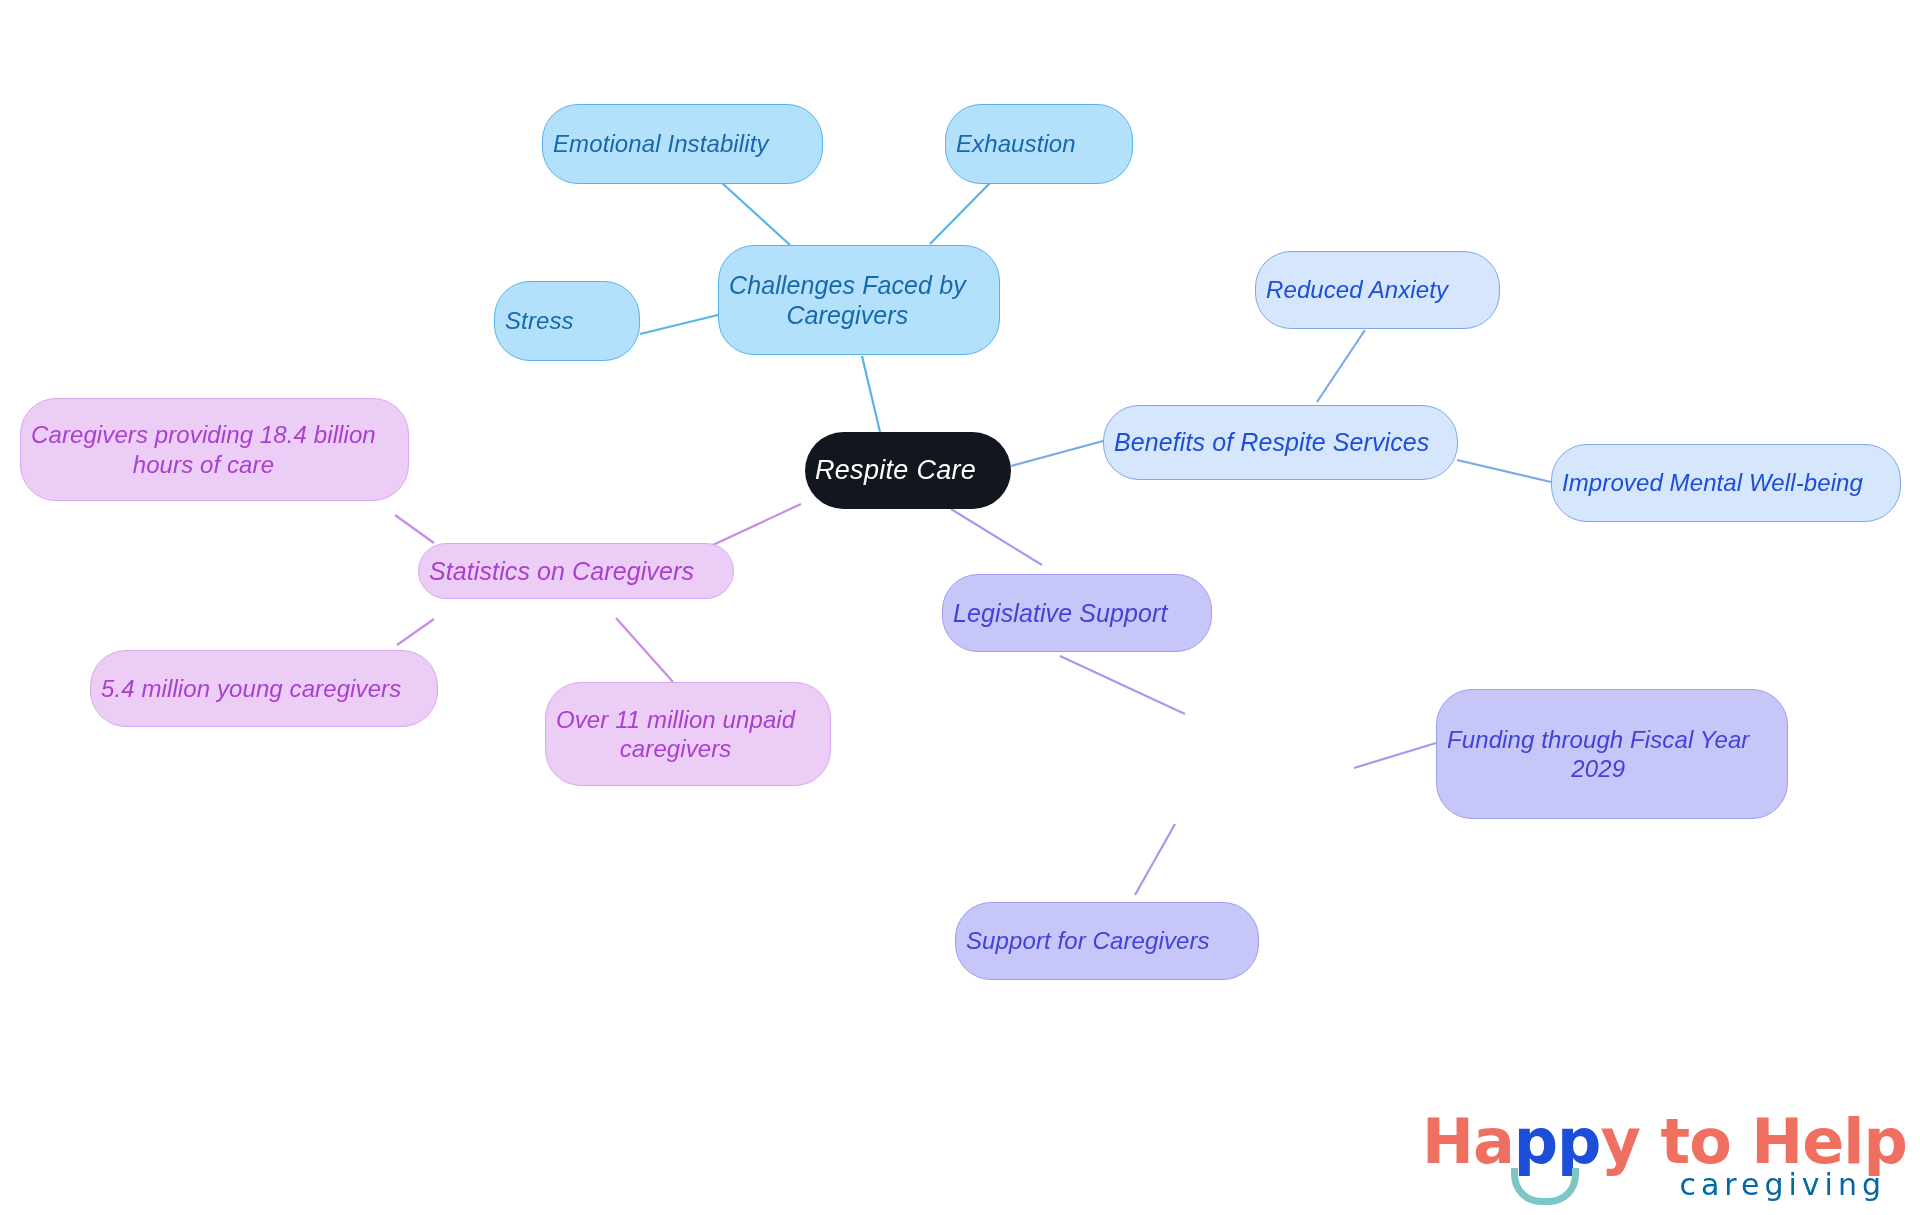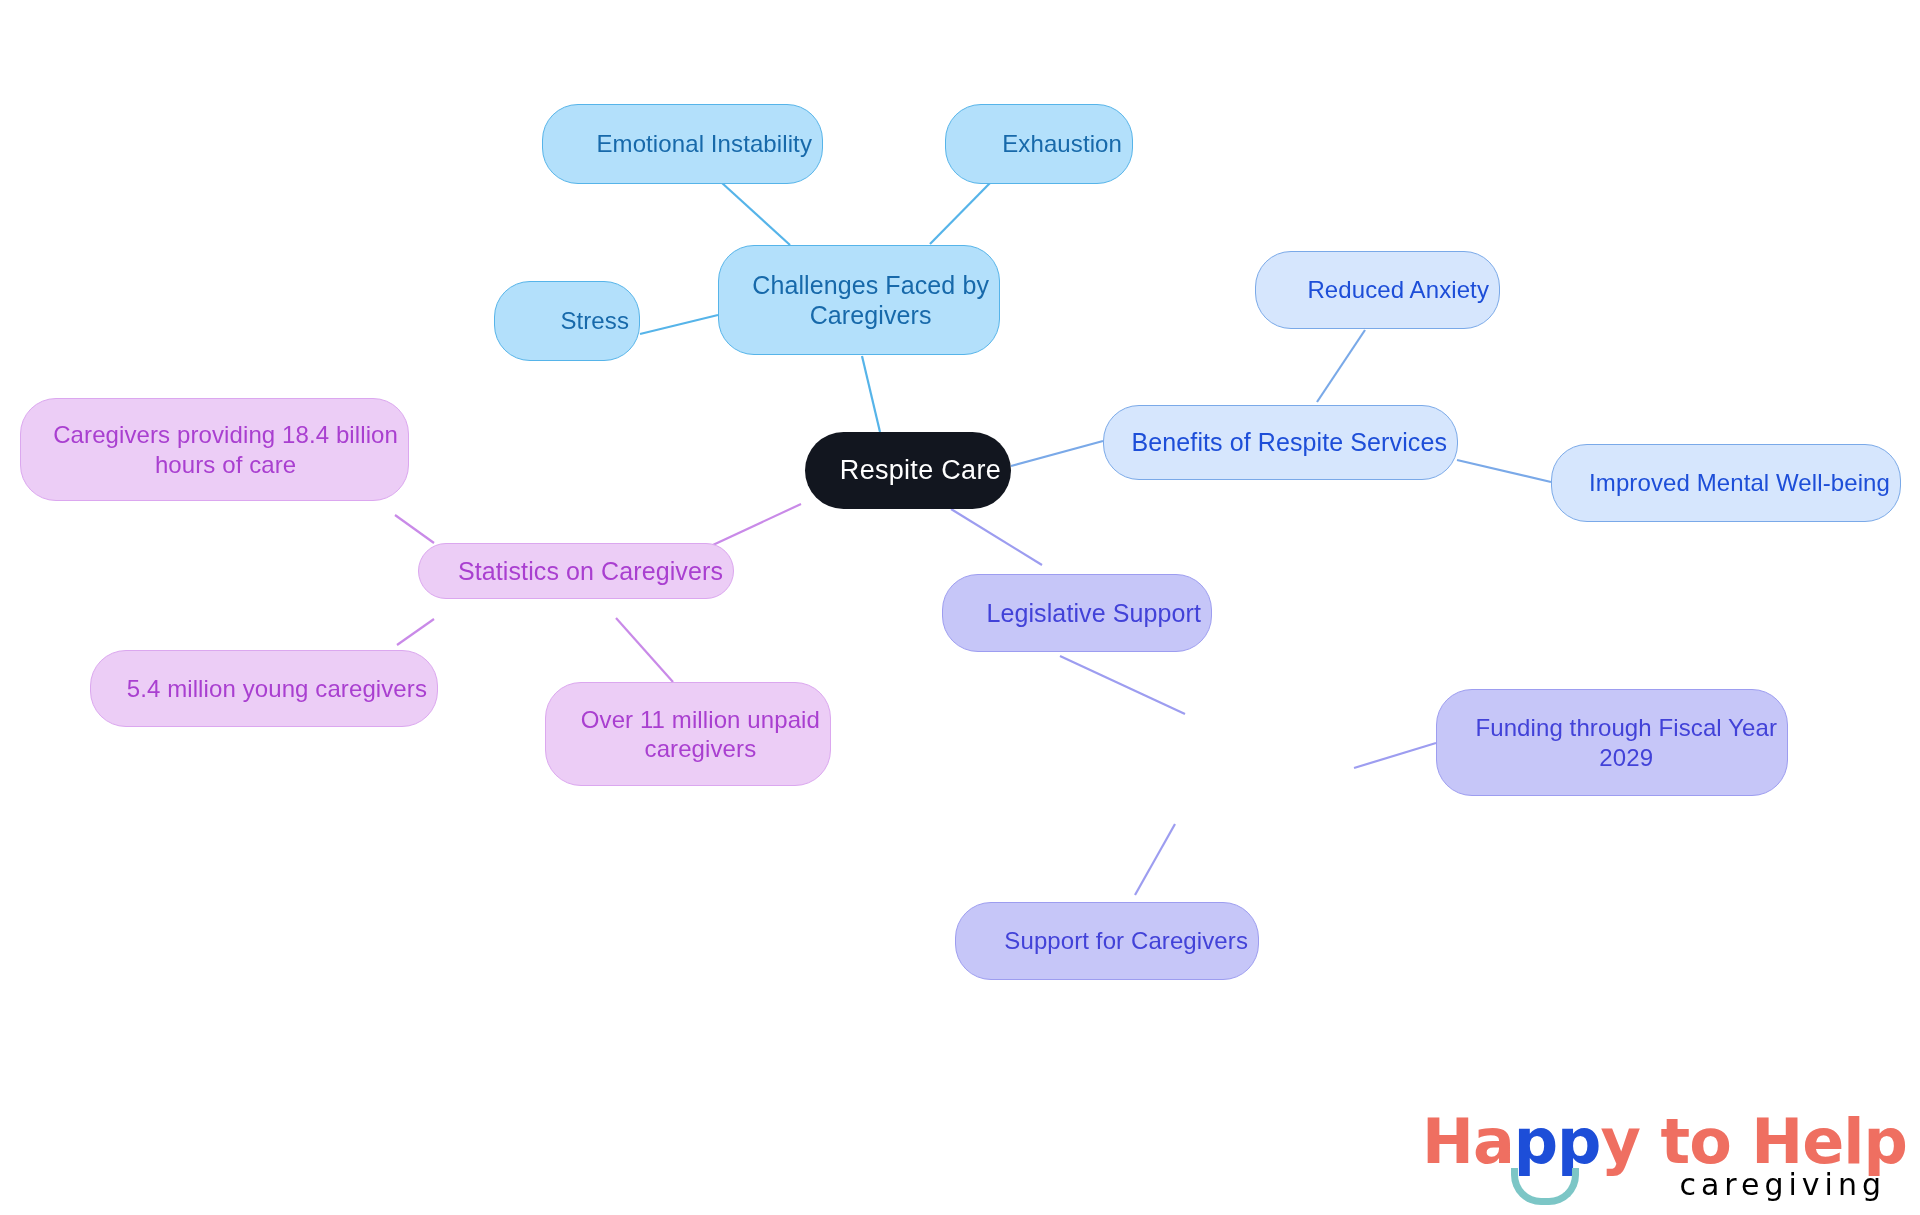--- a/index.html
+++ b/index.html
@@ -26,29 +26,30 @@
     top: 0;
     width: 1920px;
     height: 1215px;
     pointer-events: none;
   }
   .node {
     position: absolute;
     box-sizing: border-box;
     display: flex;
     align-items: center;
-    justify-content: flex-end;
+    justify-content: flex-start;
     text-align: center;
     border-radius: 36px;
     border-style: solid;
     border-width: 1.5px;
     line-height: 1.22;
     letter-spacing: 0.1px;
     padding: 16px 10px;
     white-space: pre-line;
+    font-style: italic;
   }
   .node.root {
     border-radius: 40px;
     border-width: 0;
     font-size: 27px;
     color: #ffffff;
     background: #12161f;
     letter-spacing: 0.3px;
   }
   .node.lvl1 { font-size: 25px; }
@@ -81,21 +82,21 @@
     font-family: "DejaVu Sans", sans-serif;
   }
   .logo-coral { color: #ef6f61; }
   .logo-teal  { color: #1d4ed8; }
   .logo-sub {
     position: absolute;
     right: 4px;
     top: 62px;
     font-size: 30px;
     letter-spacing: 5px;
-    color: #000000;
+    color: #0369a1;
     font-family: "DejaVu Sans", sans-serif;
   }
   .logo-smile {
     position: absolute;
     left: 89px;
     top: 63px;
     width: 54px;
     height: 30px;
     border: 7px solid #7cc6c6;
     border-top: none;
@@ -165,21 +166,21 @@
   <div class="node lvl2 c-paleblue" style="left:1255px; top:251px; width:245px; height:78px;">
     <span>Reduced Anxiety</span>
   </div>
   <div class="node lvl2 c-paleblue" style="left:1551px; top:444px; width:350px; height:78px;">
     <span>Improved Mental Well-being</span>
   </div>
 
   <div class="node lvl1 c-violet" style="left:942px; top:574px; width:270px; height:78px;">
     <span>Legislative Support</span>
   </div>
-  <div class="node lvl2 c-violet" style="left:1436px; top:689px; width:352px; height:107px;">
+  <div class="node lvl2 c-violet" style="left:1436px; top:689px; width:352px; height:130px;">
     <span>Funding through Fiscal Year
 2029</span>
   </div>
   <div class="node lvl2 c-violet" style="left:955px; top:902px; width:304px; height:78px;">
     <span>Support for Caregivers</span>
   </div>
 
   <div class="node lvl1 c-pink" style="left:418px; top:543px; width:198px;height:56px; width:316px;">
     <span>Statistics on Caregivers</span>
   </div>

